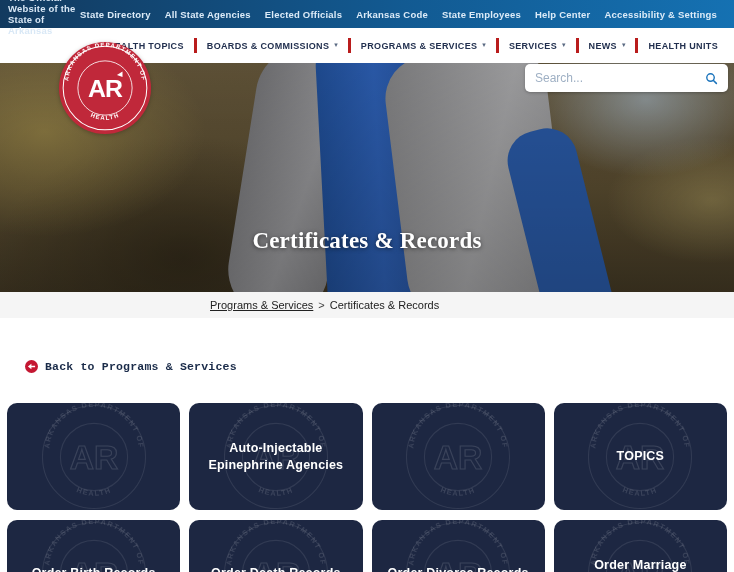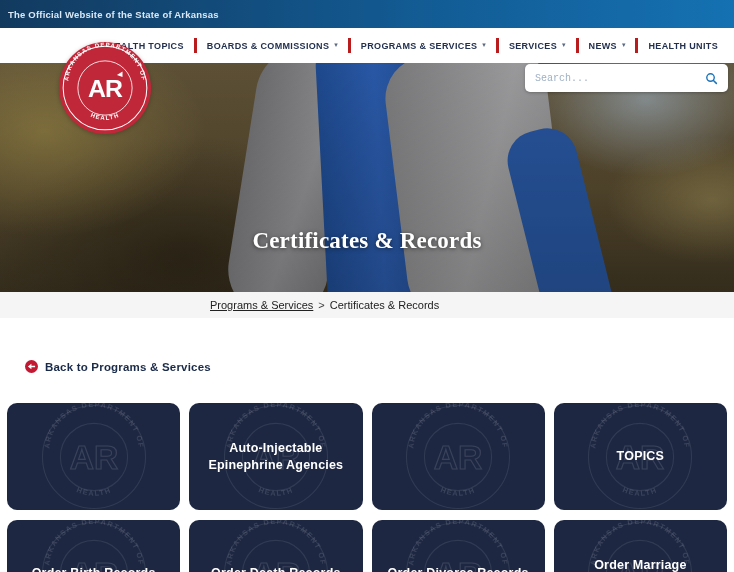--- a/index.html
+++ b/index.html
@@ -49,43 +49,43 @@
   .fig-blue2{left:528px;top:64px;width:70px;height:230px;border-radius:30px;
     background:#2d62b6;transform:rotate(-14deg);}
   .hero-shade{position:absolute;inset:0;background:linear-gradient(180deg,rgba(0,0,0,.16),rgba(0,0,0,.30));}
   .hero-title{position:absolute;left:0;right:0;top:165px;text-align:center;z-index:4;
     font-family:"Liberation Serif",serif;font-weight:700;font-size:23px;color:#fff;
     text-shadow:0 1px 4px rgba(0,0,0,.55);letter-spacing:.2px;}
 
   
   .search-box{position:absolute;top:1px;right:6px;z-index:5;width:203px;height:28px;background:#fff;
     border-radius:5px;display:flex;align-items:center;padding:0 10px;box-shadow:0 1px 3px rgba(0,0,0,.25);}
-  .search-box input{flex:1;border:none;outline:none;font-size:10px;color:#33465e;background:transparent;
-    font-family:Liberation Mono, monospace;}
+  .search-box input{flex:1;border:none;outline:none;font-size:12px;color:#33465e;background:transparent;
+    font-family:Liberation Sans, sans-serif;}
   .search-box input::placeholder{color:#9fb0c4;}
   .search-btn{background:none;border:none;cursor:pointer;display:flex;align-items:center;padding:0;}
 
   
   .logo{position:absolute;left:59px;top:42px;width:92px;height:92px;z-index:20;cursor:pointer;}
   .logo svg{width:100%;height:100%;filter:drop-shadow(0 1px 2px rgba(0,0,0,.25));}
   .logo .arc-text{fill:#fff;font-family:"Liberation Sans",sans-serif;font-size:6.5px;font-weight:700;letter-spacing:1.2px;}
   .logo .mono{fill:#fff;font-family:"Liberation Sans",sans-serif;font-size:27px;font-weight:700;letter-spacing:-1px;}
 
   
   .crumb-bar{height:26px;background:#f5f5f5;display:flex;align-items:center;padding-left:210px;}
   .crumb-bar,.crumb-bar *{font-size:11px;color:#222;}
   .crumb-link{text-decoration:underline;cursor:pointer;}
   .crumb-sep{margin:0 5px;color:#444;}
 
   
   .back-row{padding:39px 0 0 25px;}
   .back-link{display:inline-flex;align-items:center;gap:7px;text-decoration:none;cursor:pointer;}
   .back-icon{width:13px;height:13px;border-radius:50%;background:#c41732;display:inline-flex;
     align-items:center;justify-content:center;flex:0 0 auto;}
-  .back-text{font-family:Liberation Sans, sans-serif;font-weight:700;font-size:11.5px;color:#1a2b49;letter-spacing:.2px;}
+  .back-text{font-family:Liberation Mono, monospace;font-weight:700;font-size:11.5px;color:#1a2b49;letter-spacing:.2px;}
 
   
   .cards{margin-top:28px;padding:0 7px;display:grid;grid-template-columns:repeat(4,1fr);
     column-gap:9px;row-gap:10px;}
   .card{position:relative;height:107px;background:var(--card-navy,#1d2742);border-radius:10px;
     display:flex;align-items:center;justify-content:center;text-align:center;
     padding:0 14px;overflow:hidden;cursor:pointer;}
   .card .label{position:relative;z-index:2;color:#fff;font-size:12.5px;font-weight:700;line-height:1.35;letter-spacing:.2px;}
   .seal{position:absolute;left:50%;top:50%;width:112px;height:112px;transform:translate(-50%,-50%);z-index:1;}
   .seal circle{fill:none;stroke:rgba(255,255,255,.09);stroke-width:1;}
@@ -101,20 +101,29 @@
   <defs>
     <path id="arcTop" d="M 11,54 A 40,40 0 1 1 89,54"></path>
     <path id="arcBot" d="M 17,63 A 36,36 0 0 0 83,63"></path>
   </defs>
 </svg>
 
 <div class="page">
 
   <header class="top-bar">
     <span class="site-label">The Official Website of the State of Arkansas</span>
+    <nav class="top-links">
+      <a href="#">State Directory</a>
+      <a href="#">All State Agencies</a>
+      <a href="#">Elected Officials</a>
+      <a href="#">Arkansas Code</a>
+      <a href="#">State Employees</a>
+      <a href="#">Help Center</a>
+      <a href="#">Accessibility &amp; Settings</a>
+    </nav>
   </header>
 
   <nav class="nav-band">
     <div class="nav-item">
       <span class="lbl">HEALTH TOPICS</span>
     </div>
     <div class="nav-item">
       <span class="lbl">BOARDS &amp; COMMISSIONS</span>
       <span class="caret">▾</span>
     </div>

